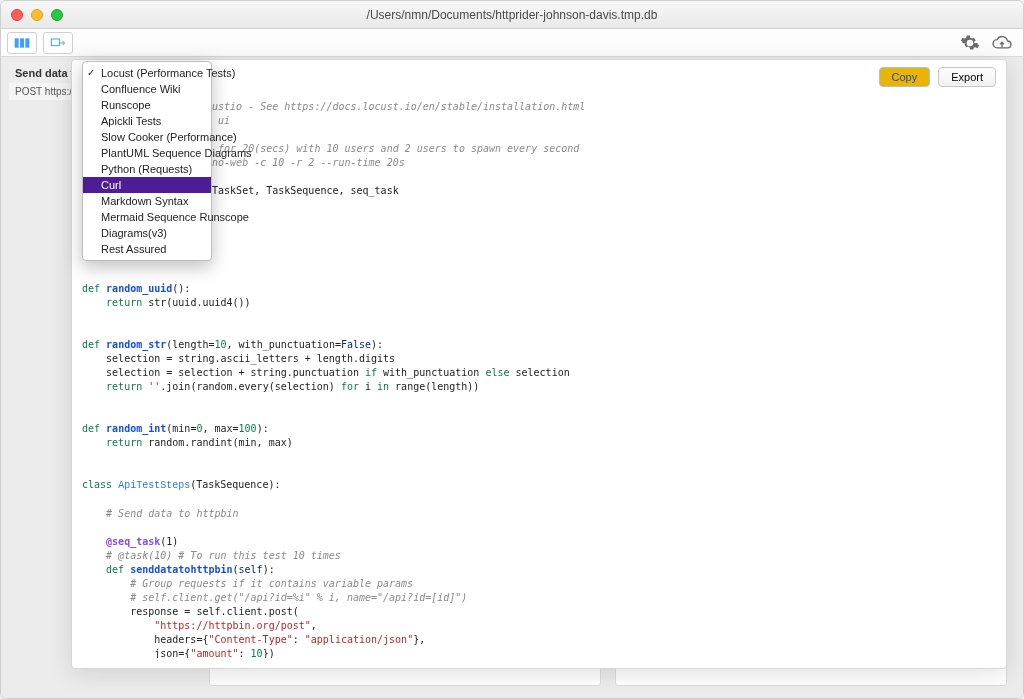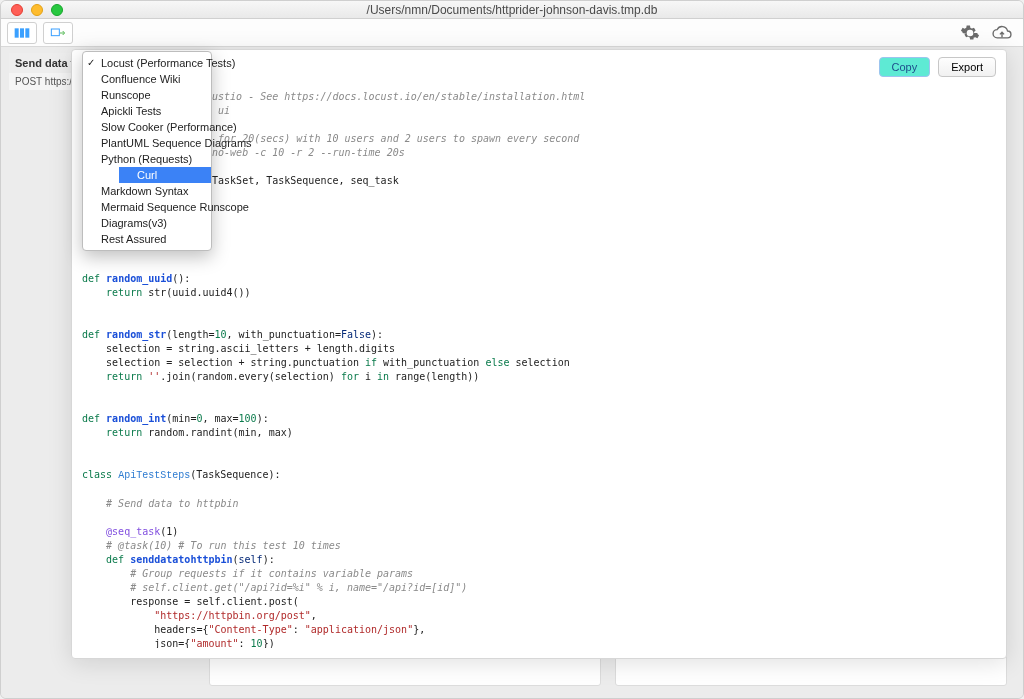--- a/index.html
+++ b/index.html
@@ -1,18 +1,18 @@
 <!DOCTYPE html>
 <html><head>
 <meta charset="utf-8">
 <style>
   * { box-sizing: border-box; margin: 0; padding: 0; }
   html, body { width: 1024px; height: 699px; overflow: hidden; font-family: -apple-system, "Helvetica Neue", Arial, sans-serif; font-size: 12px; background: #f0f0f0; }
   .window { width: 1024px; height: 699px; background: #ececec; display: flex; flex-direction: column; border: 1px solid #cfcfcf; border-radius: 6px; overflow: hidden; }
-  .titlebar { height: 18px; background: linear-gradient(#f7f7f7,#e9e9e9); border-bottom: 1px solid #d0d0d0; display: flex; align-items: center; position: relative; }
+  .titlebar { height: 28px; background: linear-gradient(#f7f7f7,#e9e9e9); border-bottom: 1px solid #d0d0d0; display: flex; align-items: center; position: relative; }
   .traffic { display: flex; gap: 8px; padding-left: 10px; }
   .tl { width: 12px; height: 12px; border-radius: 50%; }
   .tl.red { background:#ff5f57; border:1px solid #e33e32;}
   .tl.yel { background:#febc2e; border:1px solid #e1a116;}
   .tl.grn { background:#28c840; border:1px solid #17a52b;}
   .title { position:absolute; left:0; right:0; text-align:center; font-size:12px; color:#4a4a4a; }
   .toolbar { height: 28px; background:#fdfdfd; border-bottom:1px solid #d9d9d9; display:flex; align-items:center; }
   .tb-btn { width:30px; height:22px; margin-left:6px; background:#fff; border:1px solid #d0d0d0; border-radius:3px; display:flex; align-items:center; justify-content:center; }
   .tb-btn svg { width:16px; height:14px; }
   .spacer { flex:1; }
@@ -26,35 +26,35 @@
   .panel { position:absolute; left:70px; top:2px; right:16px; height:610px; background:#fff; border:1px solid #d7d7d7; border-radius:4px; box-shadow:0 4px 24px rgba(0,0,0,.12); }
   .panel-top { height:34px; display:flex; align-items:center; padding:0 10px; }
   .select-shell { position:relative; }
   .select-btn { width:130px; height:20px; background:linear-gradient(#fefefe,#f1f1f1); border:1px solid #c7c7c7; border-radius:4px; display:flex; align-items:center; }
   .select-arrows { margin-left:auto; width:16px; height:18px; background:#2f7bff; border-radius:3px; display:flex; flex-direction:column; align-items:center; justify-content:center; gap:0; }
   .select-arrows span { width:0;height:0;border-left:3px solid transparent;border-right:3px solid transparent; }
   .select-arrows .up { border-bottom:4px solid #fff; margin-bottom:1px;}
   .select-arrows .dn { border-top:4px solid #fff; }
   .dropdown { position:absolute; top:-6px; left:0; width:130px; background:#fff; border:1px solid #bdbdbd; border-radius:4px; box-shadow:0 6px 18px rgba(0,0,0,.25); padding:3px 0; z-index:50; }
   .dropdown .opt { font-size:11px; color:#222; padding:2px 8px 2px 18px; white-space:nowrap; position:relative; }
-  .dropdown .opt.sel { background:#3b82f6; color:#fff;margin-left:36px; }
+  .dropdown .opt.sel { background:#4c1d95; color:#fff; }
   .dropdown .opt.chk::before { content:"✓"; position:absolute; left:4px; font-size:10px; color:#222; }
   .pill { height:20px; padding:0 12px; border-radius:4px; font-size:11px; border:1px solid #c7c7c7; background:linear-gradient(#fefefe,#f1f1f1); display:flex; align-items:center; cursor:default; }
-  .pill.copy { background:#5eead4; border-color:#9cc4ef; color:#1e4e8c; }
+  .pill.copy { background:#eab308; border-color:#9cc4ef; color:#1e4e8c; }
   .pill + .pill { margin-left:8px; }
 
   .code { position:absolute; left:10px; right:10px; top:40px; bottom:10px; overflow:hidden; font-family: Menlo, Monaco, monospace; font-size:10px; line-height:14px; color:#222; white-space:pre; }
   .c-gray { color:#8a8a8a; font-style:italic; }
   .c-kw { color:#0a7a4b; }
   .c-blue { color:#1a4fd8;font-weight:bold; }
   .c-lblue { color:#2d7bd1;font-family:Liberation Mono, monospace; }
   .c-navy { color:#062a78; }
   .c-str { color:#b02a2a; }
   .c-num { color:#0a7a4b; }
-  .c-purple { color:#8250df; }
+  .c-purple { color:#8250df;font-weight:bold; }
 
   .status-sq { position:absolute; right:16px; top:8px; display:flex; gap:2px; }
   .status-sq div { width:14px; height:14px; background:#0a8a0a; border:1px solid #066b06; }
 
   .bgpanels { position:absolute; left:208px; right:16px; top:302px; bottom:12px; display:flex; gap:14px; }
   .bgpanel { flex:1; background:#fff; border:1px solid #dcdcdc; border-radius:3px; }
 </style>
 </head>
 <body>
 

